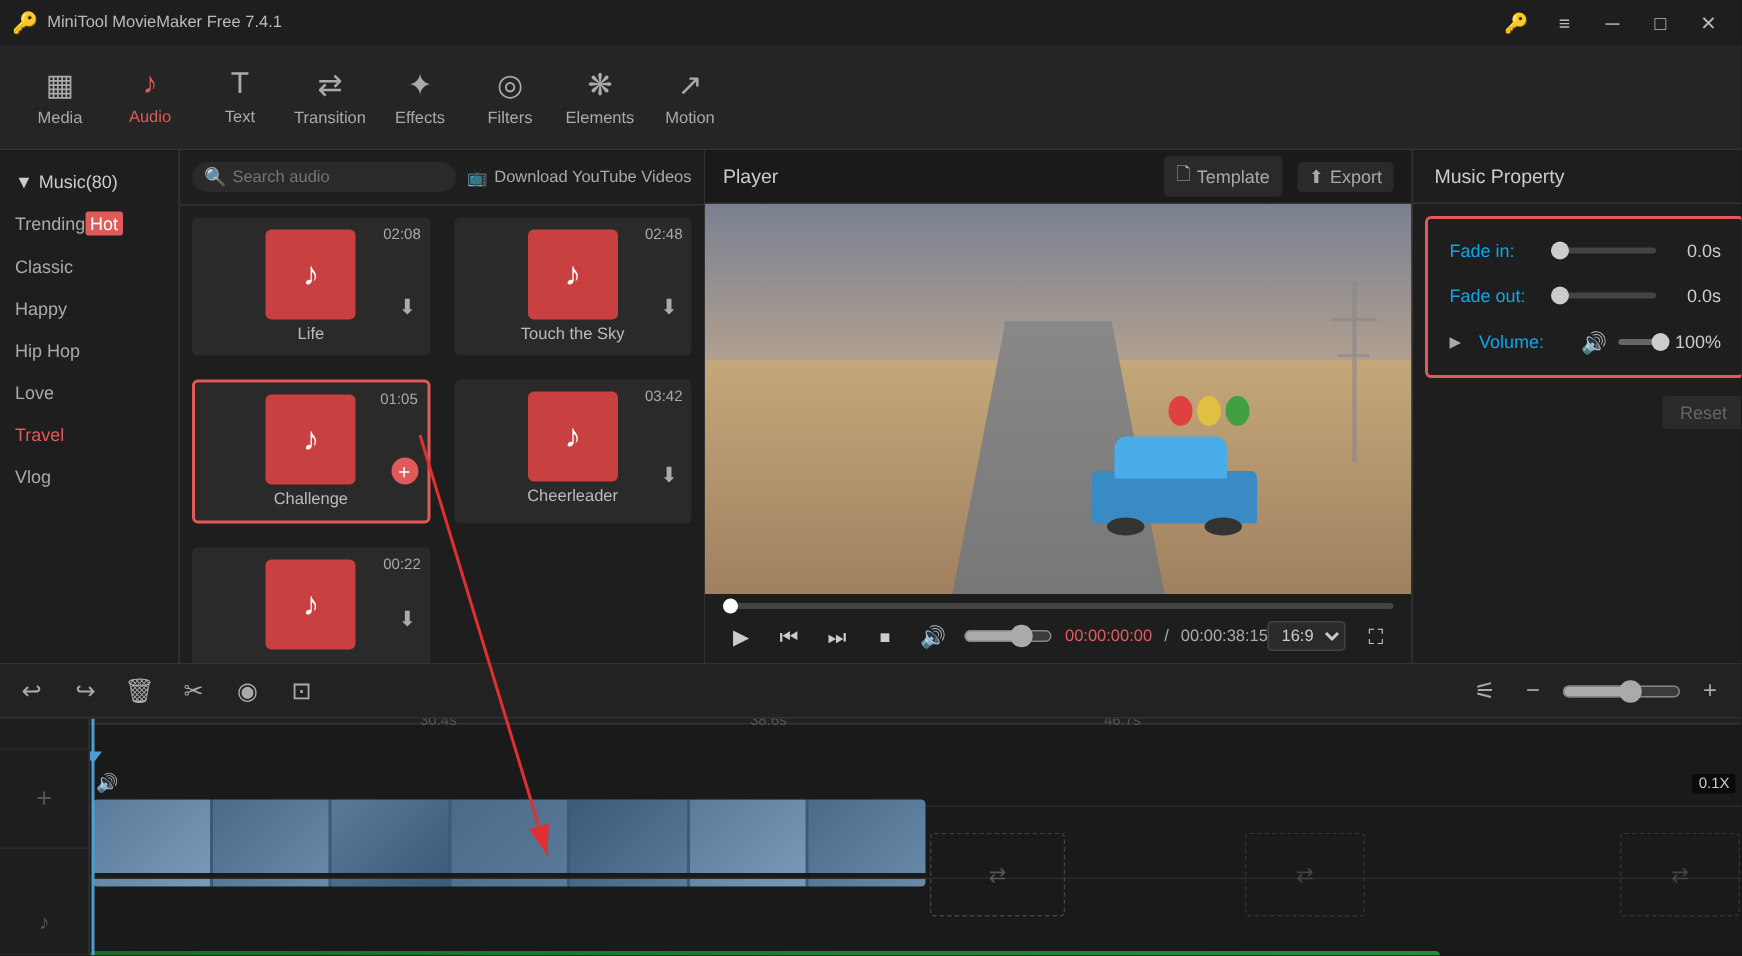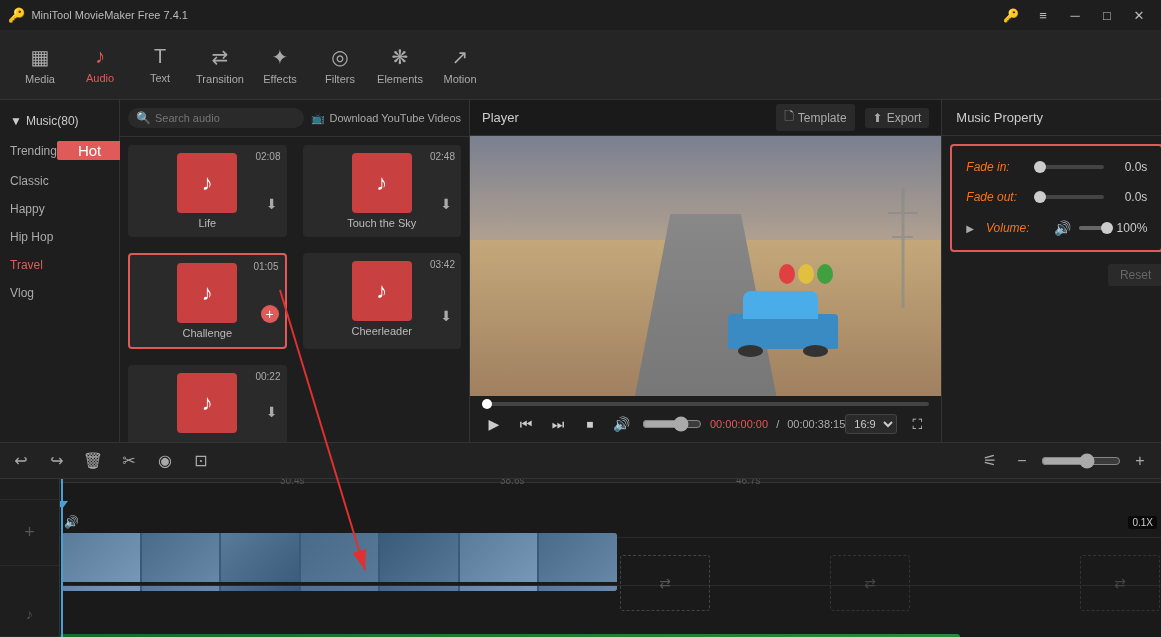--- a/index.html
+++ b/index.html
@@ -116,22 +116,22 @@
       font-size: 12px;
       color: #aaa;
       display: flex;
       align-items: center;
       gap: 0;
     }
     .sidebar-item.active { color: #e05a5a; }
     .badge-hot {
       background: #e05a5a;
       color: #fff;
-      font-size: 15px;
-      padding: 1px 21px;
+      font-size: 12px;
+      padding: 1px 3px;
       border-radius: 2px;
     }
     .badge-new {
       background: #4a90d9;
       color: #fff;
       font-size: 9px;
       padding: 1px 3px;
       border-radius: 2px;
     }
 
@@ -377,25 +377,24 @@
       border: 2px solid #e05a5a;
       margin: 8px;
       border-radius: 4px;
     }
     .prop-row {
       display: flex;
       align-items: center;
       gap: 8px;
     }
     .prop-label {
-      color: #f97316;
+      color: #0ea5e9;
       font-size: 12px;
       width: 60px;
       flex-shrink: 0;
-      font-style: italic;
     }
     .prop-slider-container {
       flex: 1;
       height: 4px;
       background: #444;
       border-radius: 2px;
       position: relative;
       cursor: pointer;
     }
     .prop-slider-fill {
@@ -691,20 +690,23 @@
         <span class="badge-hot">Hot</span>
       </div>
       <div class="sidebar-item">
         <span>Classic</span>
       </div>
       <div class="sidebar-item">
         <span>Happy</span>
       </div>
       <div class="sidebar-item">
         <span>Hip Hop</span>
+      </div>
+      <div class="sidebar-item">
+        <span>Love</span>
       </div>
       <div class="sidebar-item active" style="color:#e05a5a;">
         <span>Travel</span>
       </div>
       <div class="sidebar-item">
         <span>Vlog</span>
       </div>
     </div>
 
     <div class="audio-content">

